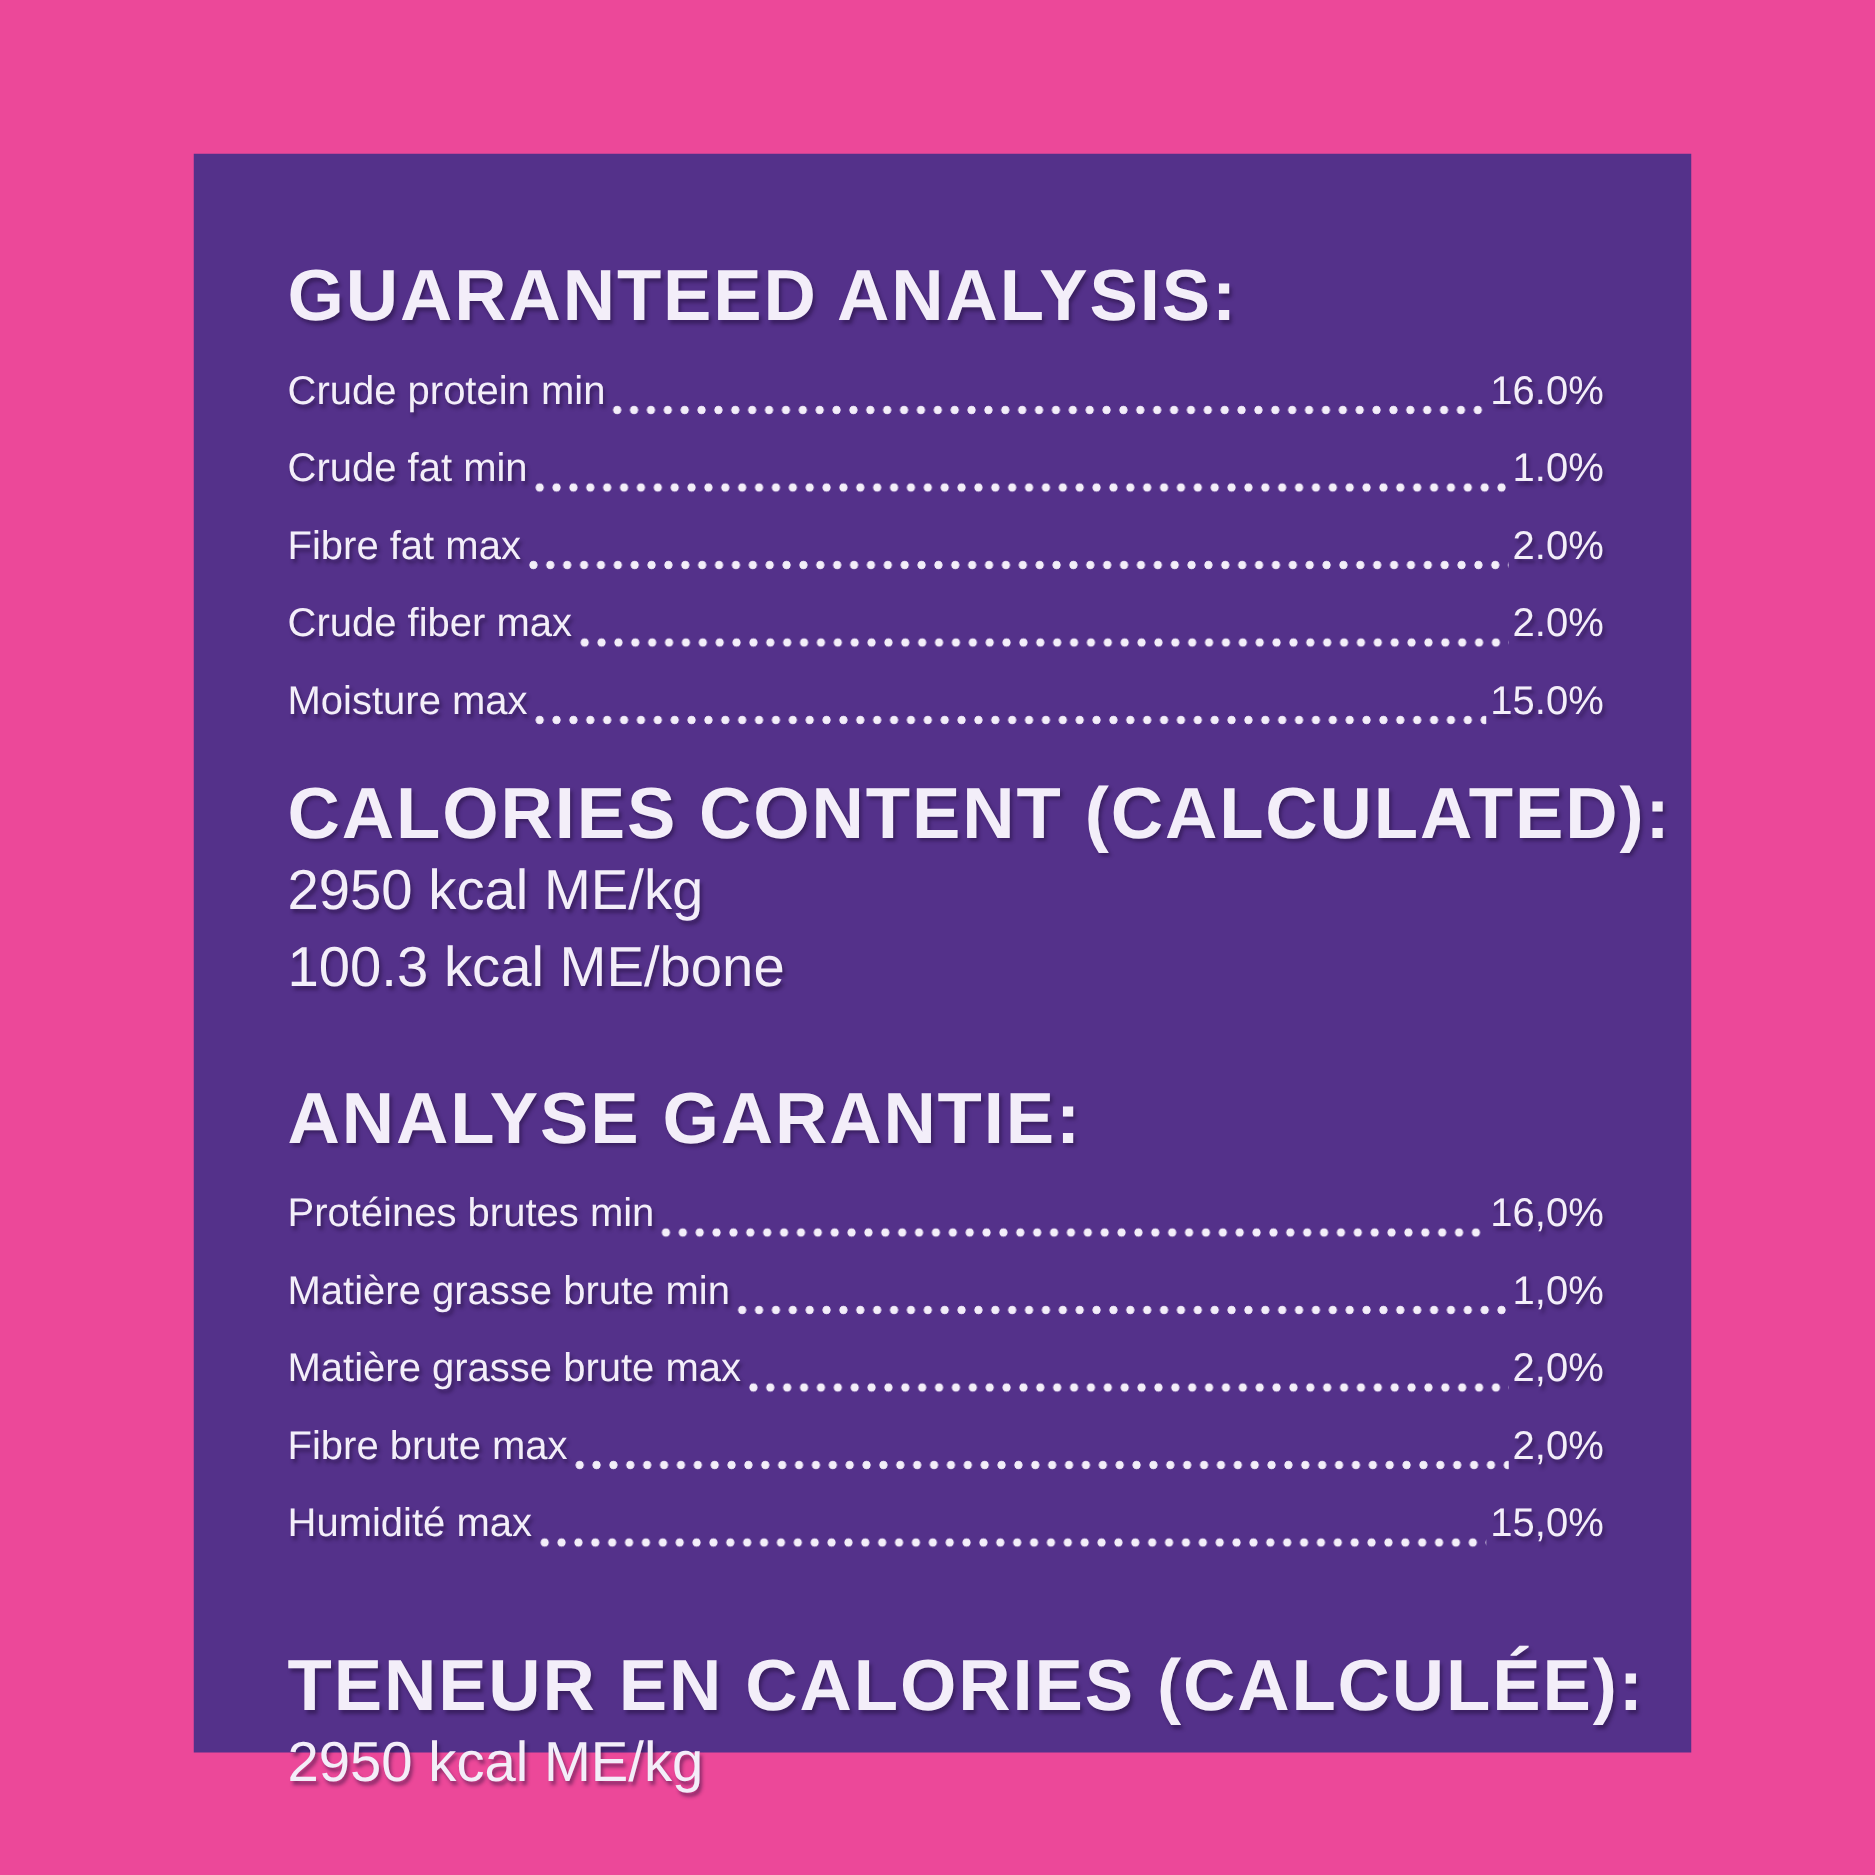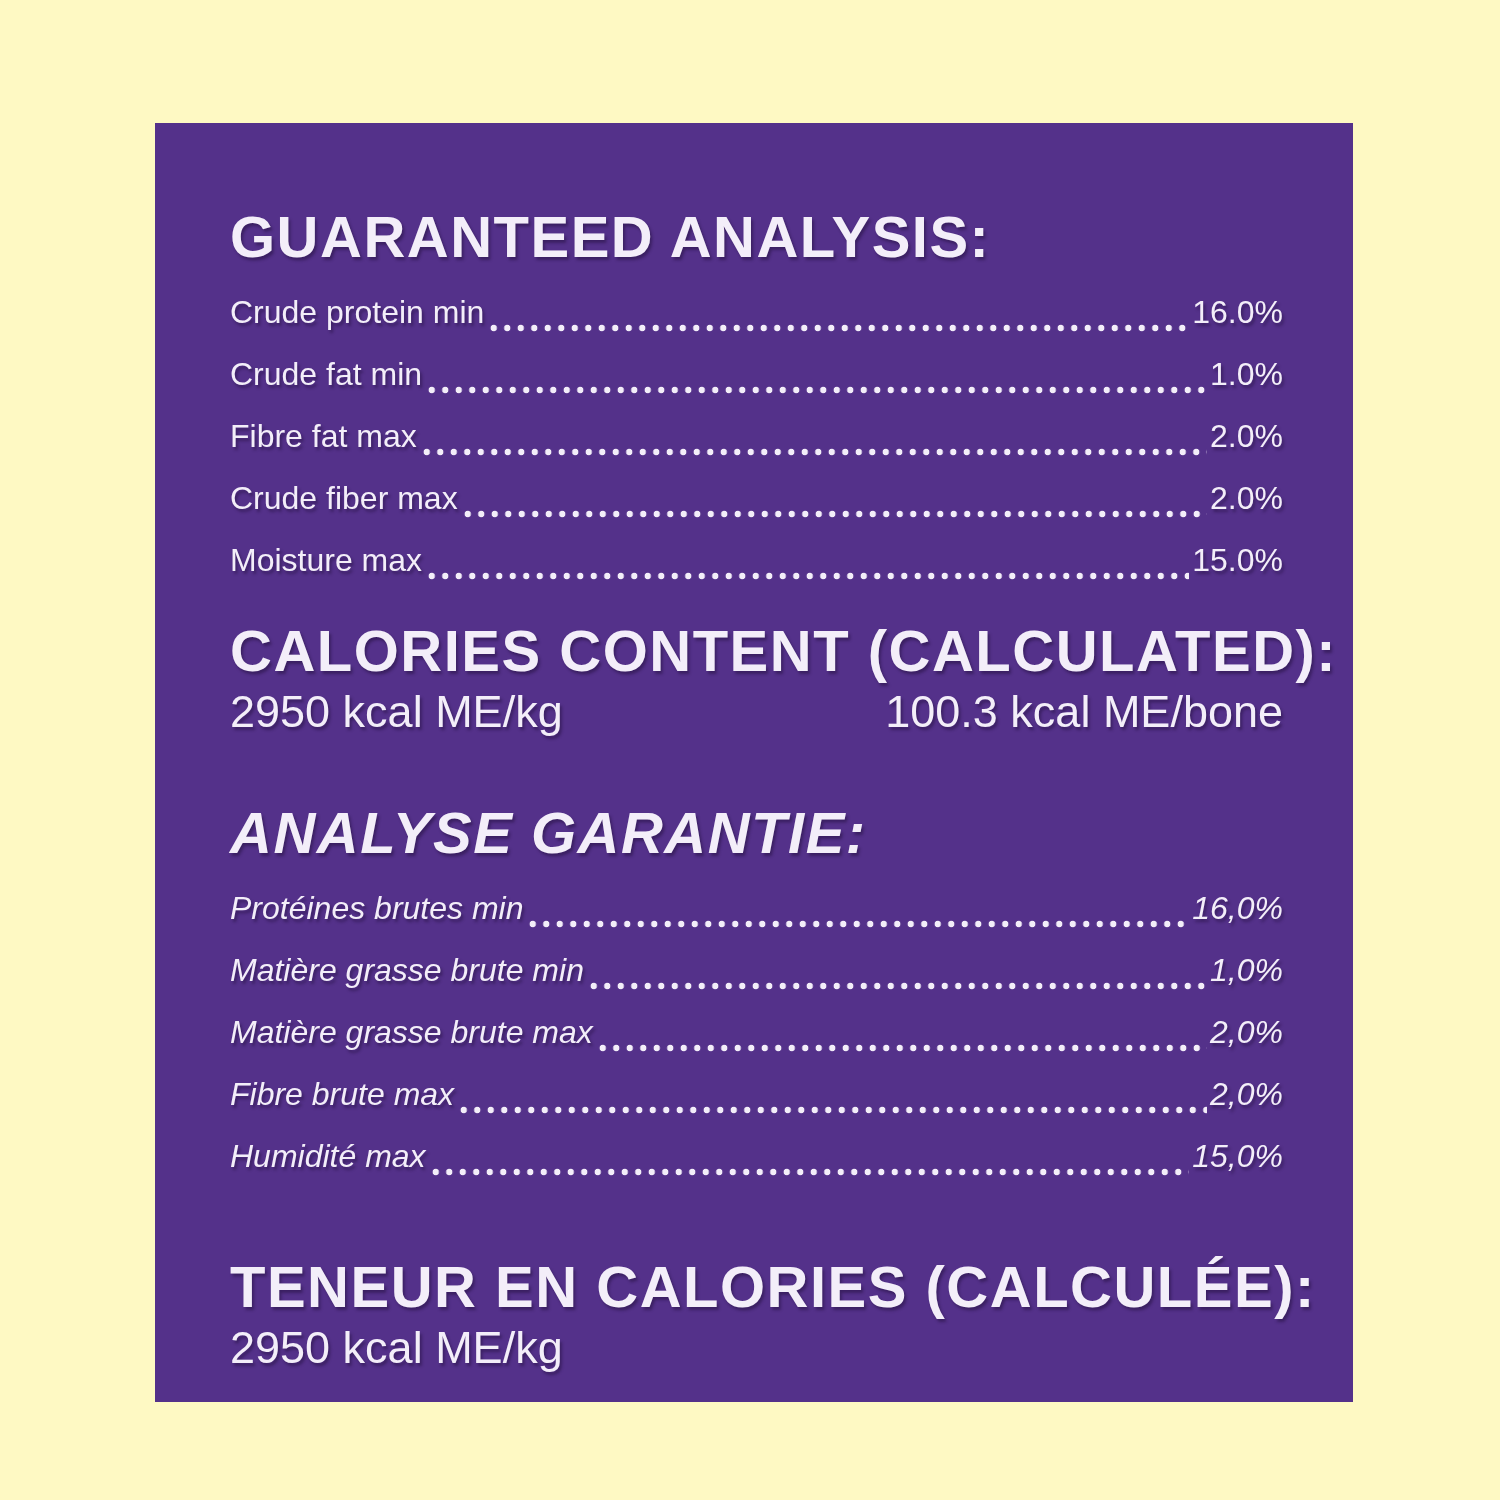--- a/index.html
+++ b/index.html
@@ -8,21 +8,21 @@
     width: 1500px;
     height: 1500px;
     background: #2b4da6;
     font-family: "Liberation Sans", sans-serif;
     overflow: hidden;
   }
   .page {
     position: relative;
     width: 1500px;
     height: 1500px;
-    background: #fef9c3;
+    background: #ec4899;
   }
   .panel {
     position: absolute;
     left: 155px;
     top: 123px;
     width: 1198px;
     height: 1279px;
     background: #54318a;
     box-sizing: border-box;
     padding: 84px 70px 0 75px;
@@ -57,23 +57,24 @@
     background-image: radial-gradient(circle, #f3eef9 3px, rgba(0,0,0,0) 3.5px);
     background-size: 13.5px 13.5px;
     background-repeat: repeat-x;
     background-position: left bottom 9px;
   }
   .kcal-line {
     display: flex;
     justify-content: space-between;
     font-size: 45px;
     line-height: 62px;
+    flex-direction: column;
   }
   .mt-cal-en { margin-top: 30px; }
-  .mt-fr     { margin-top: 60px; font-style: italic; }
+  .mt-fr     { margin-top: 60px; }
   .mt-cal-fr { margin-top: 70px; }
 </style>
 </head>
 <body>
 
 <div class="page">
   <div class="panel">
 
     <div>
       <div class="sec-heading">GUARANTEED ANALYSIS:</div>

